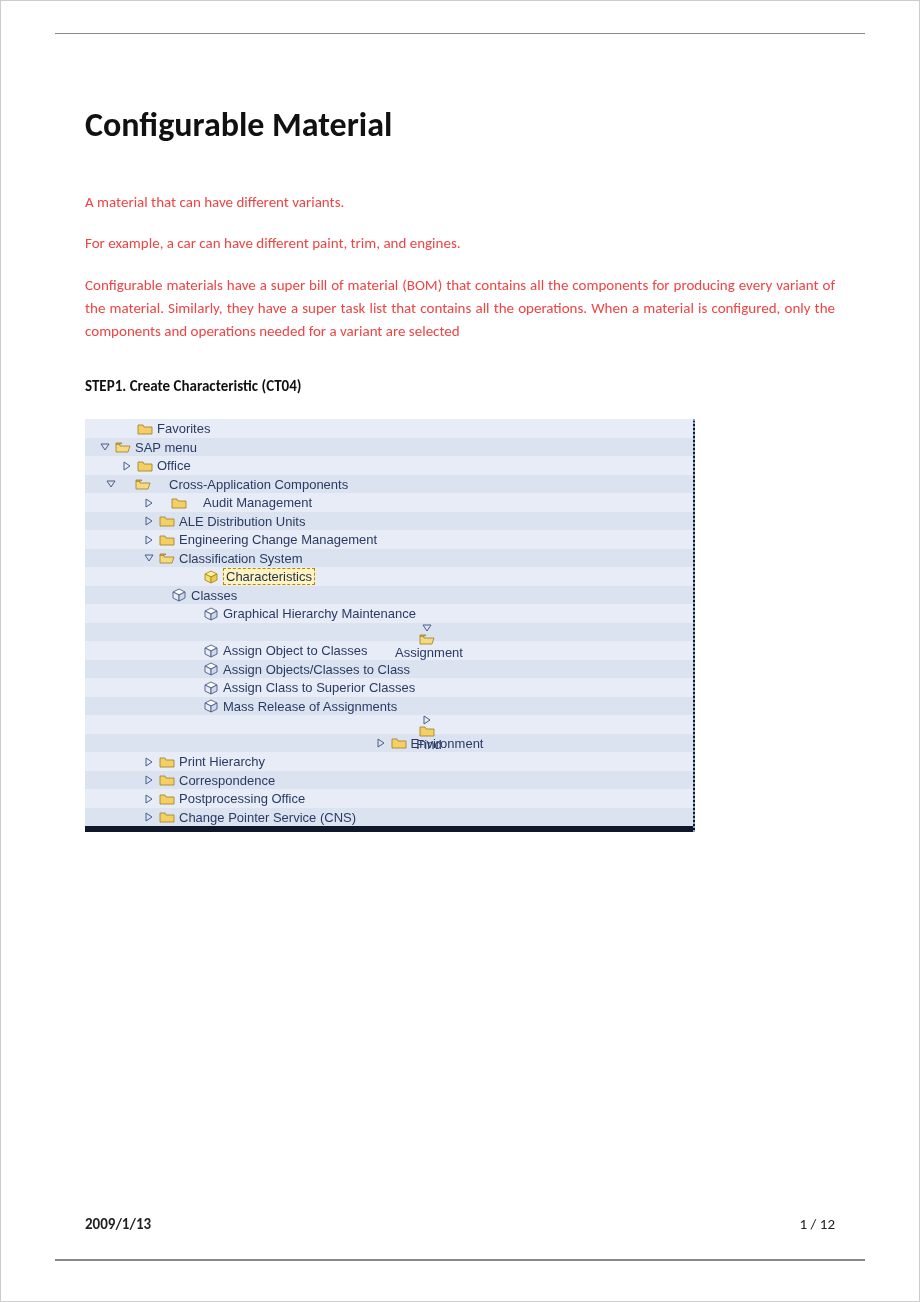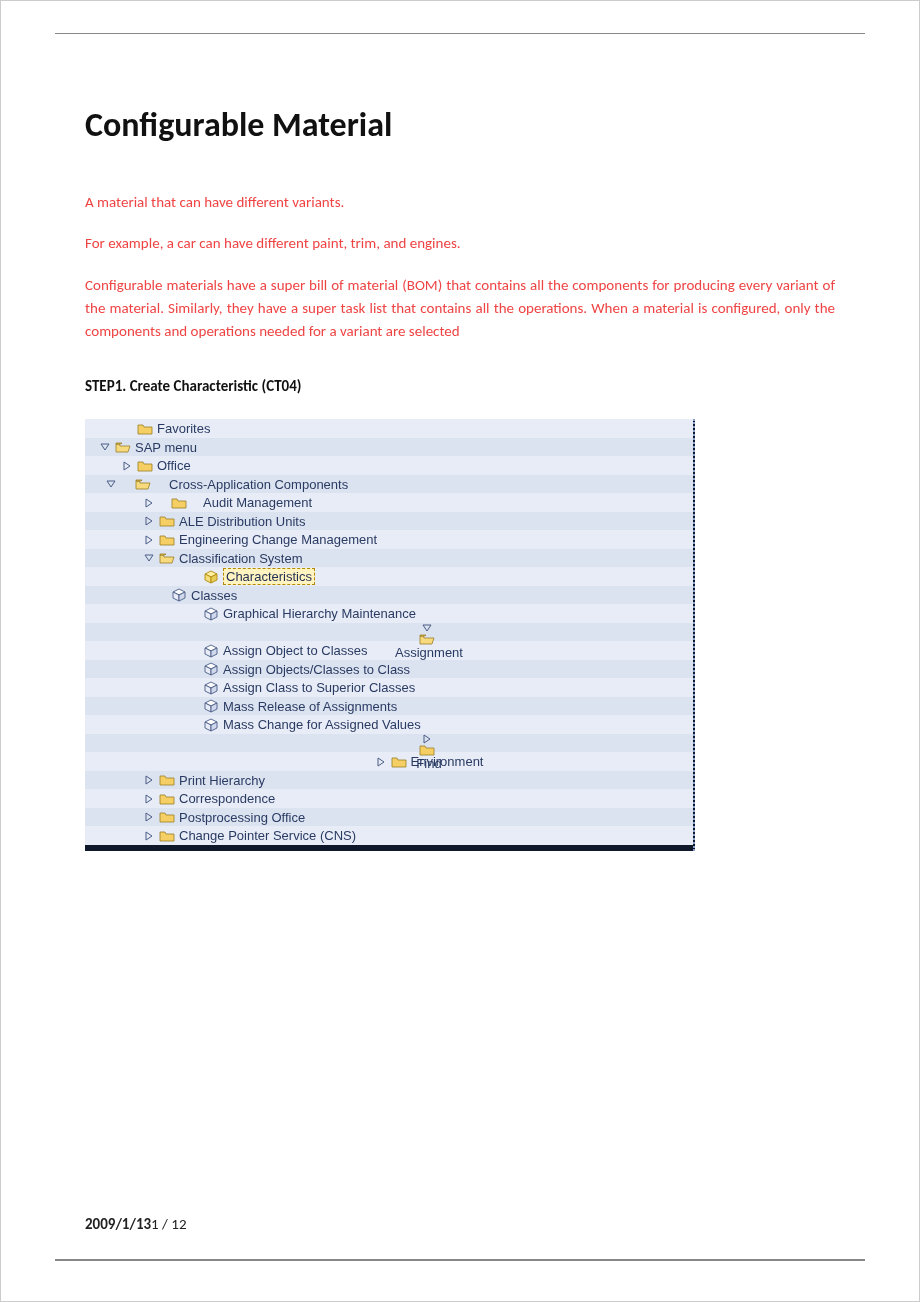--- a/index.html
+++ b/index.html
@@ -75,20 +75,21 @@
     color: #1f2e52;
     padding: 0 2px;
     line-height: 15px;
   }
 
   .footer {
     position: absolute;
     bottom: 26px;
     left: 30px; right: 30px;
     display: flex;
+    justify-content: space-between;
     font-size: 15px;
     color: #222;
   }
   .footer .left { font-weight: 700; }
 </style>
 </head>
 <body>
 
 <div class="page">
   <div class="inner">
@@ -287,31 +288,20 @@
             <span class="expander"></span>
             <span class="ic">
               <svg width="14" height="14" viewBox="0 0 14 14">
                 <polygon points="7,1 13,4 7,7 1,4" fill="#fdfdfd" stroke="#4a5c86" stroke-width="0.9"></polygon>
                 <polygon points="1,4 7,7 7,13 1,10" fill="#e7ecf6" stroke="#4a5c86" stroke-width="0.9"></polygon>
                 <polygon points="13,4 7,7 7,13 13,10" fill="#cfd8ec" stroke="#4a5c86" stroke-width="0.9"></polygon>
               </svg>
             </span>
             <span class="lbl">Mass Release of Assignments</span>
           </div>
-          <div class="row" style="padding-left: 102px;">
-            <span class="expander"></span>
-            <span class="ic">
-              <svg width="14" height="14" viewBox="0 0 14 14">
-                <polygon points="7,1 13,4 7,7 1,4" fill="#fdfdfd" stroke="#4a5c86" stroke-width="0.9"></polygon>
-                <polygon points="1,4 7,7 7,13 1,10" fill="#e7ecf6" stroke="#4a5c86" stroke-width="0.9"></polygon>
-                <polygon points="13,4 7,7 7,13 13,10" fill="#cfd8ec" stroke="#4a5c86" stroke-width="0.9"></polygon>
-              </svg>
-            </span>
-            <span class="lbl">Mass Change for Assigned Values</span>
-          </div>
           <div class="row" style="padding-left: 80px; flex-direction: column;">
             <span class="expander">
               <svg width="10" height="10" viewBox="0 0 10 10">
                 <polygon points="2,1 8,5 2,9" fill="none" stroke="#4a5c86" stroke-width="1"></polygon>
               </svg>
             </span>
             <span class="ic">
               <svg width="16" height="12" viewBox="0 0 16 12">
                 <path d="M1 3 L1 11 L15 11 L15 4 L7 4 L6 2 L1 2 Z" fill="#f5cf63" stroke="#9b7f25" stroke-width="0.8"></path>
               </svg>

